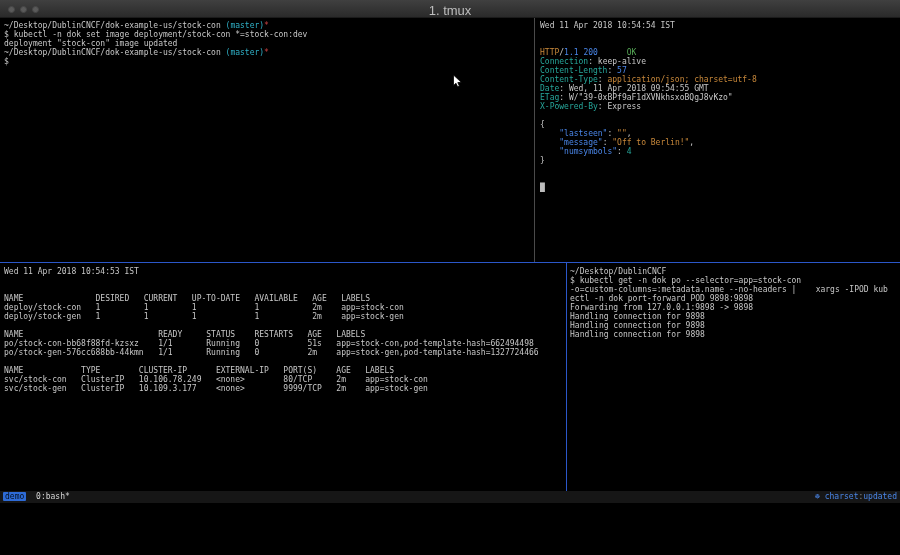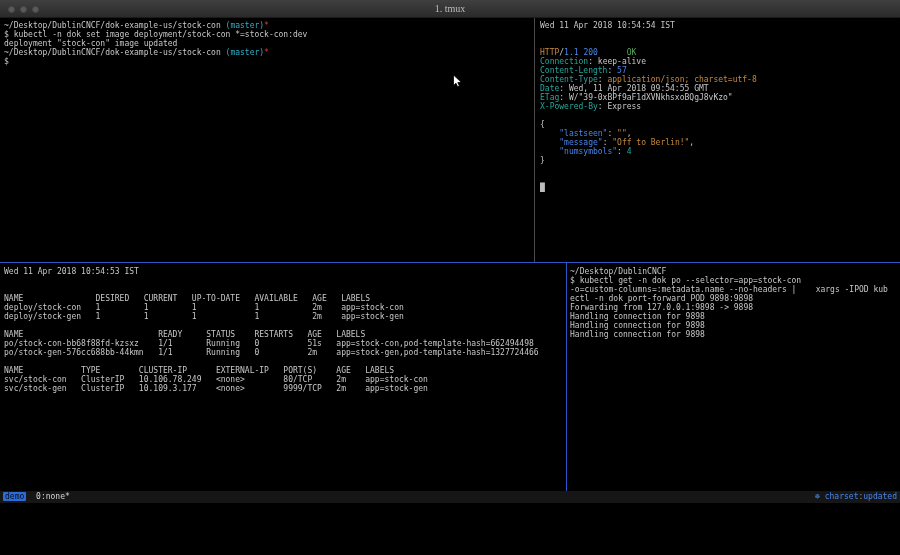--- a/index.html
+++ b/index.html
@@ -3,21 +3,21 @@
 <meta charset="utf-8">
 <style>
   * { margin:0; padding:0; box-sizing:border-box; }
   html,body { width:900px; height:555px; background:#000; overflow:hidden;
               font-family:"DejaVu Sans Mono", monospace; }
   .window { position:absolute; left:0; top:0; width:900px; height:503px; background:#010101; }
 
   .titlebar { position:relative; height:18px; background:linear-gradient(#404040,#2a2a2a);
               border-bottom:1px solid #1b1b1b; }
   .title { position:absolute; left:0; right:0; top:3px; text-align:center;
-           font-family:Liberation Serif, serif; font-size:10px; color:#bdbdbd; }
+           font-family:Liberation Sans, sans-serif; font-size:13px; color:#bdbdbd; }
   .traffic { position:absolute; left:8px; top:6px; display:flex; gap:5px; }
   .dot { width:7px; height:7px; border-radius:50%; background:#5a5a5a; border:1px solid #474747; }
 
   .term { position:absolute; left:0; top:18px; width:900px; height:473px; background:#000; }
   .pane { position:absolute; overflow:hidden; white-space:pre; font-size:8px; line-height:9px;
           color:var(--fg,#c7c7c7); }
   .pane-tl { left:4px;   top:3px;   width:528px; height:241px; }
   .pane-tr { left:540px; top:3px;   width:358px; height:241px; }
   .pane-bl { left:4px;   top:249px; width:560px; height:224px; }
   .pane-br { left:570px; top:249px; width:329px; height:224px; }
@@ -68,21 +68,21 @@
     <div class="pane pane-tr"><div class="tline"><span class="c-fg">Wed 11 Apr 2018 10:54:54 IST</span></div><div class="tline">&nbsp;</div><div class="tline">&nbsp;</div><div class="tline"><span class="c-orange">HTTP</span><span class="c-fg">/</span><span class="c-blue">1.1</span><span class="c-fg"> </span><span class="c-blue">200</span><span class="c-fg"> </span><span class="c-green">OK</span></div><div class="tline"><span class="c-teal">Connection</span><span class="c-fg">: </span><span class="c-fg">keep-alive</span></div><div class="tline"><span class="c-teal">Content-Length</span><span class="c-fg">: </span><span class="c-blue">57</span></div><div class="tline"><span class="c-teal">Content-Type</span><span class="c-fg">: </span><span class="c-orange">application/json; charset=utf-8</span></div><div class="tline"><span class="c-teal">Date</span><span class="c-fg">: </span><span class="c-fg">Wed, 11 Apr 2018 09:54:55 GMT</span></div><div class="tline"><span class="c-teal">ETag</span><span class="c-fg">: </span><span class="c-fg">W/"39-0xBPf9aF1dXVNkhsxoBQgJ8vKzo"</span></div><div class="tline"><span class="c-teal">X-Powered-By</span><span class="c-fg">: </span><span class="c-fg">Express</span></div><div class="tline">&nbsp;</div><div class="tline"><span class="c-fg">{</span></div><div class="tline"><span class="c-fg">    </span><span class="c-blue">"lastseen"</span><span class="c-fg">: </span><span class="c-orange">""</span><span class="c-fg">,</span></div><div class="tline"><span class="c-fg">    </span><span class="c-blue">"message"</span><span class="c-fg">: </span><span class="c-orange">"Off to Berlin!"</span><span class="c-fg">,</span></div><div class="tline"><span class="c-fg">    </span><span class="c-blue">"numsymbols"</span><span class="c-fg">: </span><span class="c-teal">4</span></div><div class="tline"><span class="c-fg">}</span></div><div class="tline">&nbsp;</div><div class="tline">&nbsp;</div><div class="tline"><span class="c-cursor">█</span></div></div>
     <div class="hborder"></div>
     <div class="pane pane-bl"><div class="tline"><span class="c-fg">Wed 11 Apr 2018 10:54:53 IST</span></div><div class="tline">&nbsp;</div><div class="tline">&nbsp;</div><div class="tline"><span class="c-fg">NAME               DESIRED   CURRENT   UP-TO-DATE   AVAILABLE   AGE   LABELS</span></div><div class="tline"><span class="c-fg">deploy/stock-con   1         1         1            1           2m    app=stock-con</span></div><div class="tline"><span class="c-fg">deploy/stock-gen   1         1         1            1           2m    app=stock-gen</span></div><div class="tline">&nbsp;</div><div class="tline"><span class="c-fg">NAME                            READY     STATUS    RESTARTS   AGE   LABELS</span></div><div class="tline"><span class="c-fg">po/stock-con-bb68f88fd-kzsxz    1/1       Running   0          51s   app=stock-con,pod-template-hash=662494498</span></div><div class="tline"><span class="c-fg">po/stock-gen-576cc688bb-44kmn   1/1       Running   0          2m    app=stock-gen,pod-template-hash=1327724466</span></div><div class="tline">&nbsp;</div><div class="tline"><span class="c-fg">NAME            TYPE        CLUSTER-IP      EXTERNAL-IP   PORT(S)    AGE   LABELS</span></div><div class="tline"><span class="c-fg">svc/stock-con   ClusterIP   10.106.78.249   &lt;none&gt;        80/TCP     2m    app=stock-con</span></div><div class="tline"><span class="c-fg">svc/stock-gen   ClusterIP   10.109.3.177    &lt;none&gt;        9999/TCP   2m    app=stock-gen</span></div></div>
     <div class="vb2"></div>
     <div class="pane pane-br"><div class="tline"><span class="c-fg">~/Desktop/DublinCNCF</span></div><div class="tline"><span class="c-fg">$ kubectl get -n dok po --selector=app=stock-con</span></div><div class="tline"><span class="c-fg">-o=custom-columns=:metadata.name --no-headers |    xargs -IPOD kub</span></div><div class="tline"><span class="c-fg">ectl -n dok port-forward POD 9898:9898</span></div><div class="tline"><span class="c-fg">Forwarding from 127.0.0.1:9898 -&gt; 9898</span></div><div class="tline"><span class="c-fg">Handling connection for 9898</span></div><div class="tline"><span class="c-fg">Handling connection for 9898</span></div><div class="tline"><span class="c-fg">Handling connection for 9898</span></div></div>
   </div>
 
   <div class="statusbar">
     <div class="status-left">
       <span class="session-chip">demo</span>
-      <span class="window-label">0:none*</span>
+      <span class="window-label">0:bash*</span>
     </div>
     <div class="status-right">
       <span class="kube-icon">☸</span>
       <span class="kube-ctx">charset</span><span class="kube-sep">:</span><span class="kube-ns">updated</span>
     </div>
   </div>
 
 </div>
 
 <svg class="mouse" width="11" height="15" viewBox="0 0 11 15">

